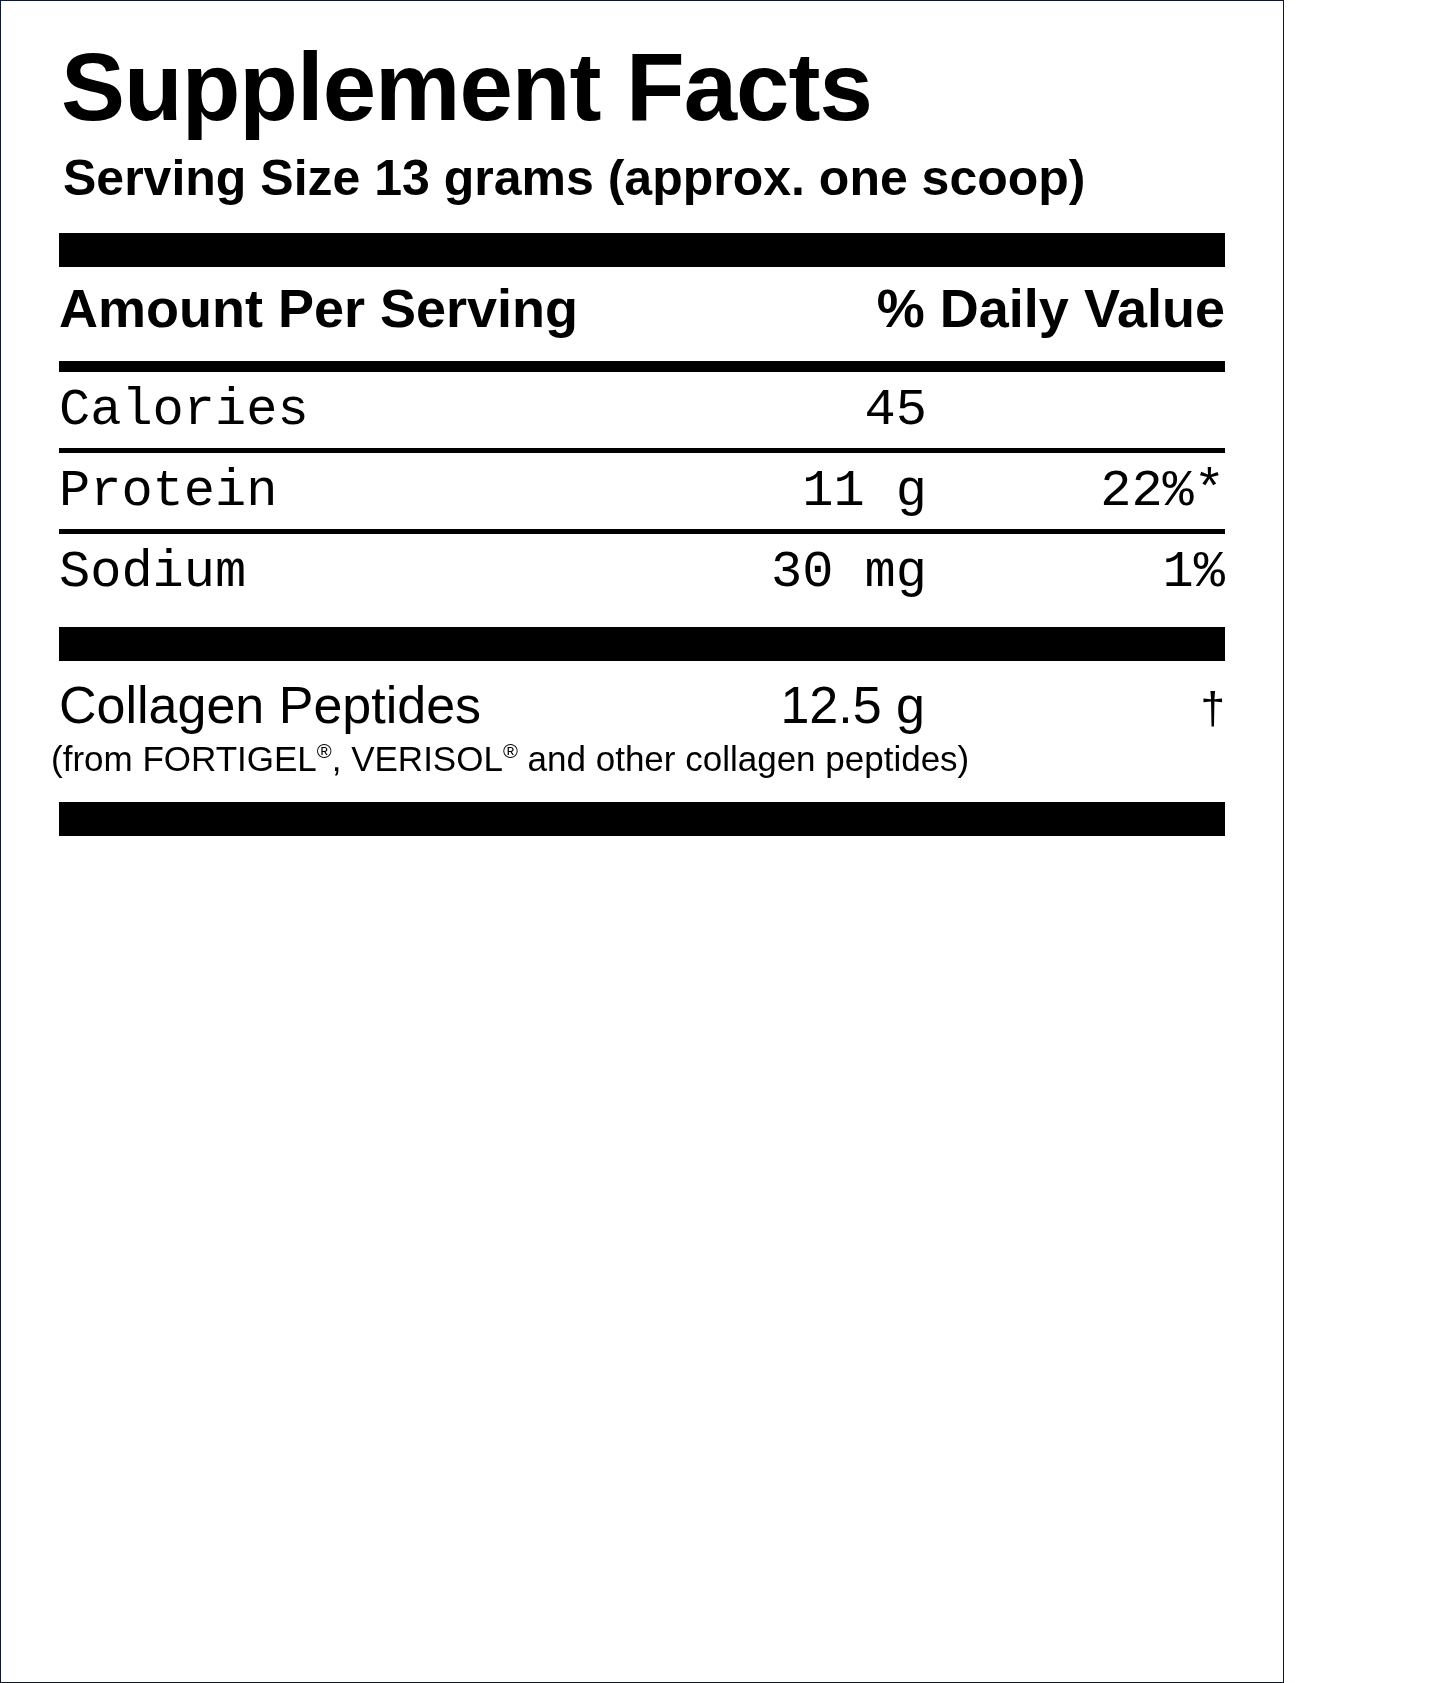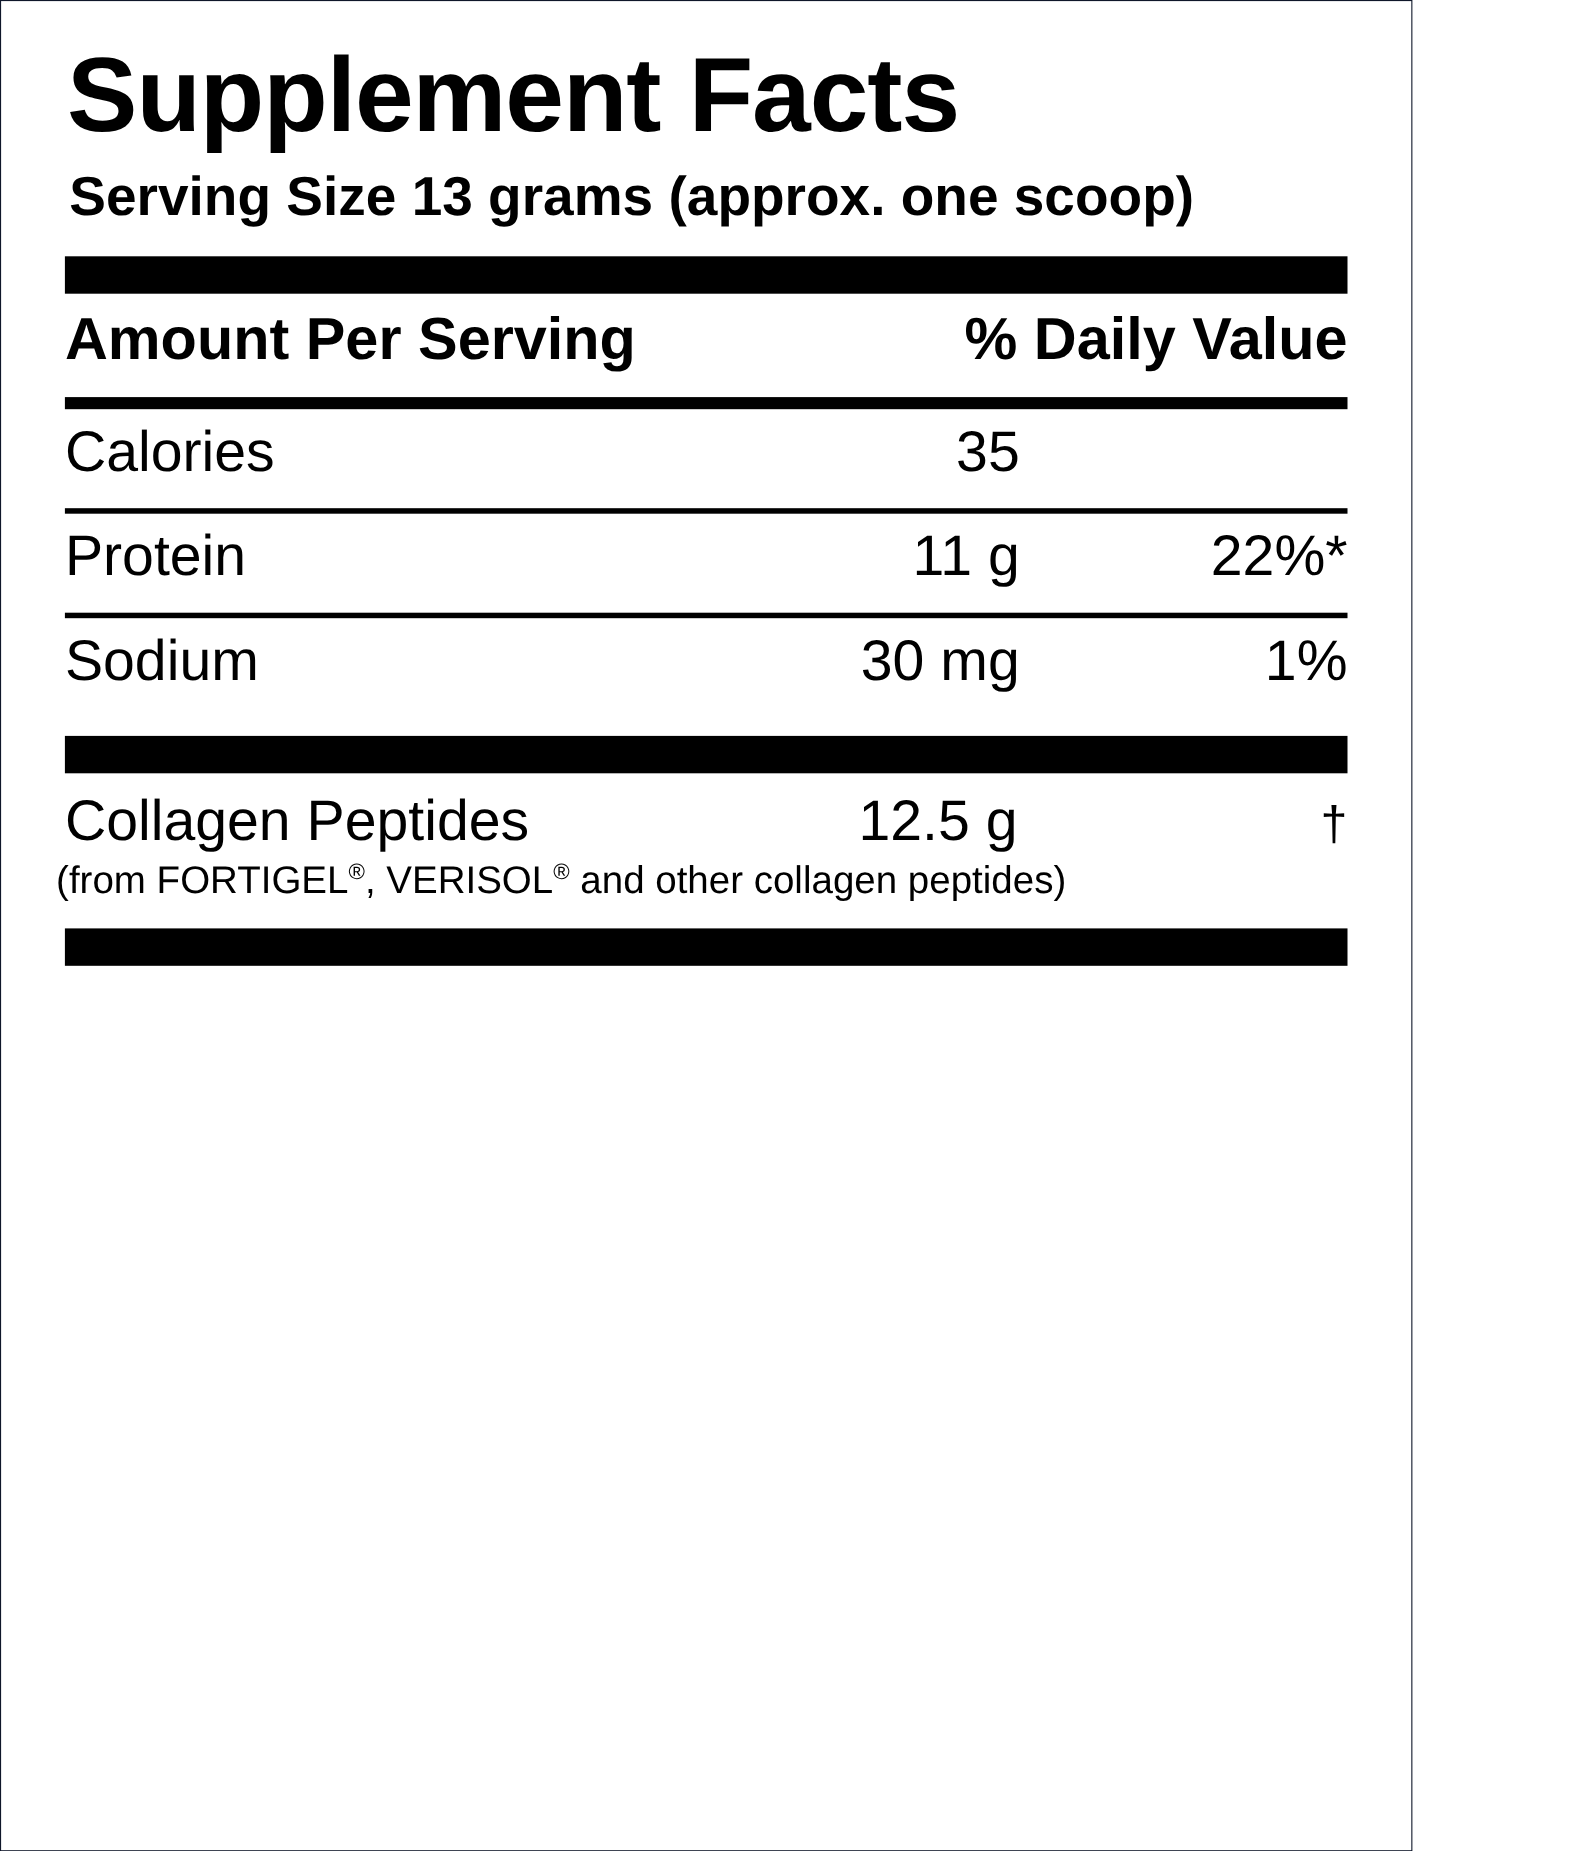--- a/index.html
+++ b/index.html
@@ -54,21 +54,22 @@
   .rule-thin {
     height: 5px;
     background: #000000;
     margin: 0 12px;
   }
 
   .row {
     display: flex;
     align-items: baseline;
     margin: 0 12px;
-    padding: 8px 0 20px 0;
+    padding: 8px 0 6px 0;
+    font-family: Liberation Mono, monospace;
   }
   .row .name {
     flex: 0 0 auto;
     font-size: 52px;
     line-height: 1.2;
   }
   .row .amount {
     flex: 1 1 auto;
     text-align: right;
     font-size: 52px;
@@ -160,21 +161,21 @@
 
   <div class="header-row">
     <span class="h-left">Amount Per Serving</span>
     <span class="h-right">% Daily Value</span>
   </div>
 
   <div class="rule-med"></div>
 
   <div class="row">
     <span class="name">Calories</span>
-    <span class="amount">35</span>
+    <span class="amount">45</span>
     <span class="dv"></span>
   </div>
   <div class="rule-thin"></div>
 
   <div class="row">
     <span class="name">Protein</span>
     <span class="amount">11 g</span>
     <span class="dv">22%*</span>
   </div>
   <div class="rule-thin"></div>

